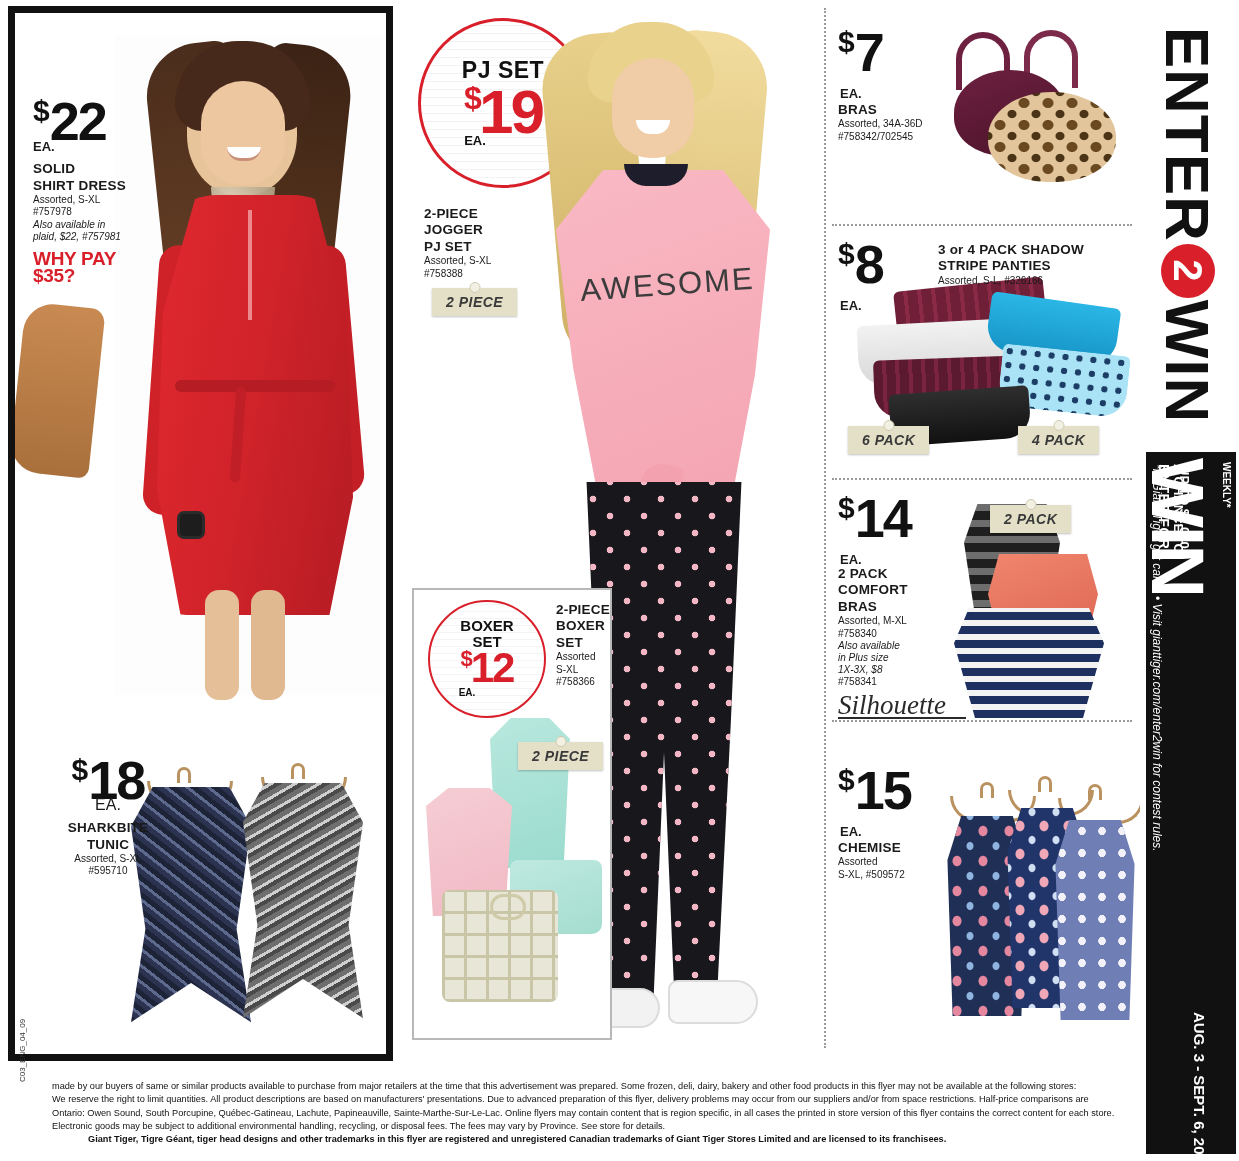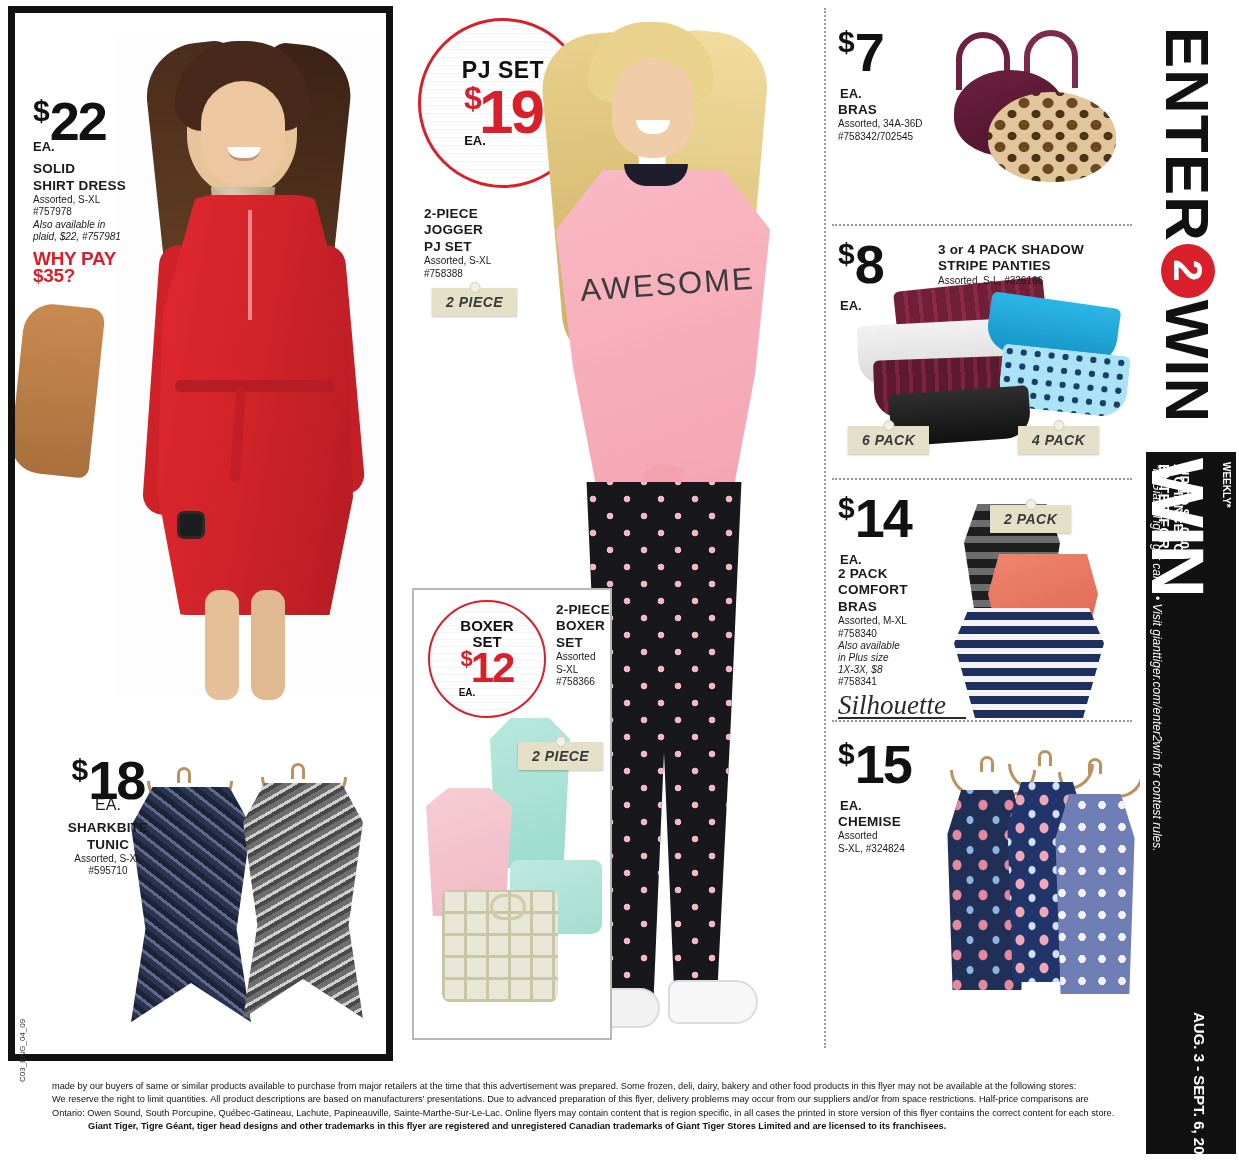--- a/index.html
+++ b/index.html
@@ -156,21 +156,21 @@
   .dot-v-1 { position:absolute; left: 824px; top: 8px; width: 0; height: 1040px; border-left: 2px dotted #9b9b9b;}
   .dot-h-1 { position:absolute; left: 832px; top: 224px; width: 300px; height:0; border-top: 2px dotted #9b9b9b;}
   .dot-h-2 { position:absolute; left: 832px; top: 478px; width: 300px; height:0; border-top: 2px dotted #9b9b9b;}
   .dot-h-3 { position:absolute; left: 832px; top: 720px; width: 300px; height:0; border-top: 2px dotted #9b9b9b;}
 
   
   .cell { position:absolute; }
   .cell-bras { left: 838px; top: 26px; width: 300px; height: 190px;}
   .cell-panties { left: 838px; top: 240px; width: 300px; height: 230px;}
   .cell-comfort { left: 838px; top: 492px; width: 300px; height: 220px;}
-  .cell-chemise { left: 838px; top: 738px; width: 300px; height: 300px;}
+  .cell-chemise { left: 838px; top: 764px; width: 300px; height: 300px;}
 
   .bra-leopard {
     position:absolute; left: 150px; top: 66px; width: 128px; height: 90px;
     background-color:#e2c59a;
     background-image: radial-gradient(#6b4a22 5px, transparent 6px), radial-gradient(#4a3316 4px, transparent 5px);
     background-size: 24px 22px, 24px 22px;
     background-position: 0 0, 12px 11px;
     border-radius: 50% 50% 46% 46%;
   }
   .bra-plum { position:absolute; left: 116px; top: 44px; width: 112px; height: 86px; background: linear-gradient(160deg,#6d2040,#4b1329); border-radius: 52% 52% 46% 46%;}
@@ -468,21 +468,21 @@
     <div class="chemise ch3"></div>
     <div class="price" style="position:absolute;left:0;top:4px;">
       <span class="dollar">$</span><span class="amount">15</span>
     </div>
     <div style="position:absolute;left:2px;top:58px;">
       <span class="ea" style="font-size:13px;font-weight:bold;">EA.</span>
     </div>
     <div class="desc" style="position:absolute;left:0;top:76px;width:110px;">
       <div class="title">CHEMISE</div>
       <div class="sub">Assorted</div>
-      <div class="sub">S-XL, #324824</div>
+      <div class="sub">S-XL, #509572</div>
     </div>
   </div>
 
   <div class="banner">
     <div class="banner-top">
       <div class="e2w">
         <span>ENTER</span>
           <span class="red-circle">2</span>
           <span>WIN</span>
       </div>
@@ -496,16 +496,17 @@
       <div class="b-line bl-dates">AUG. 3 - SEPT. 6, 2016</div>
       <div class="b-line" style="left:40px;top:12px;font-size:13px;font-weight:bold;">A CHANCE TO</div>
     </div>
   </div>
 
   <div class="sidecode">C03_ENG_04_09</div>
   <div class="footer">
     <div>made by our buyers of same or similar products available to purchase from major retailers at the time that this advertisement was prepared. Some frozen, deli, dairy, bakery and other food products in this flyer may not be available at the following stores:</div>
     <div>We reserve the right to limit quantities. All product descriptions are based on manufacturers' presentations. Due to advanced preparation of this flyer, delivery problems may occur from our suppliers and/or from space restrictions. Half-price comparisons are</div>
     <div>Ontario: Owen Sound, South Porcupine, Québec-Gatineau, Lachute, Papineauville, Sainte-Marthe-Sur-Le-Lac. Online flyers may contain content that is region specific, in all cases the printed in store version of this flyer contains the correct content for each store.</div>
+    <div>Electronic goods may be subject to additional environmental handling, recycling, or disposal fees. The fees may vary by Province. See store for details.</div>
     <div class="bold">Giant Tiger, Tigre Géant, tiger head designs and other trademarks in this flyer are registered and unregistered Canadian trademarks of Giant Tiger Stores Limited and are licensed to its franchisees.</div>
   </div>
 
 </div>
 
 </body></html>

